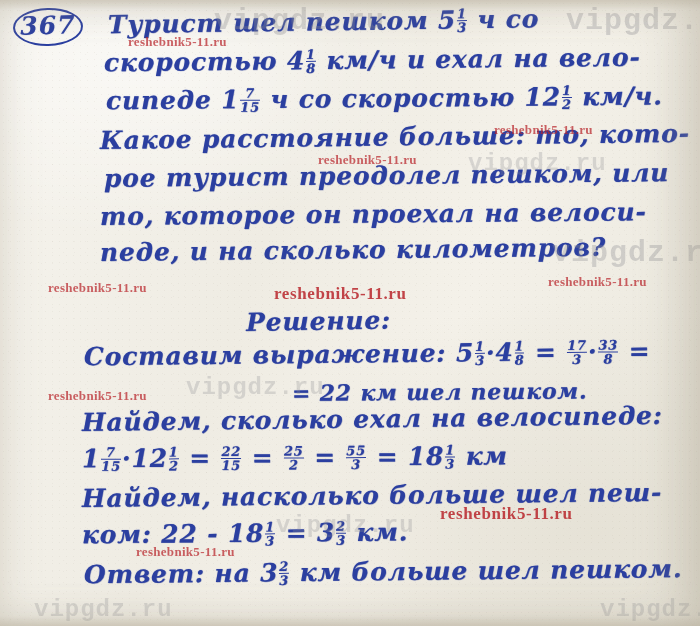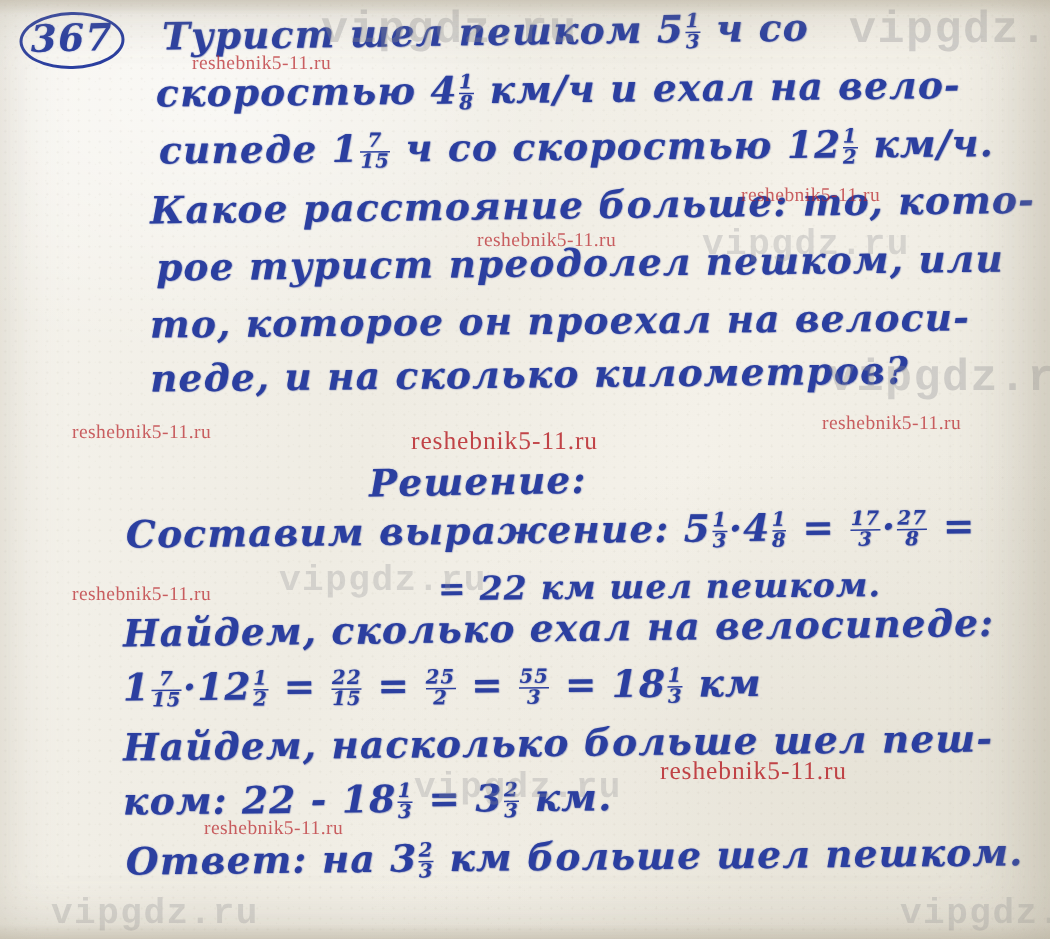--- a/index.html
+++ b/index.html
@@ -101,21 +101,21 @@
   .wm {
     position: absolute;
     white-space: nowrap;
     pointer-events: none;
     user-select: none;
   }
   .wm-red {
     color: #b9262c;
     opacity: 0.72;
     font-family: "Liberation Serif", serif;
-    font-weight: 400;
+    font-weight: 700;
     font-size: 13px;
     letter-spacing: 0.3px;
   }
   .wm-red.big {
     font-size: 17px;
     opacity: 0.85;
     letter-spacing: 0.6px;
   }
   .wm-grey {
     color: #8e8e93;
@@ -176,21 +176,21 @@
     то, которое он проехал на велоси-
   </div>
 
   <div class="hw line" style="left:100px; top:240px; transform:rotate(-0.6deg);">
     педе, и на сколько километров?
   </div>
 
   <div class="hw line" style="left:246px; top:310px; transform:rotate(-1deg);">Решение:</div>
 
   <div class="hw line" style="left:84px; top:344px; transform:rotate(-0.6deg);">
-    Составим выражение: 5<span class="frac"><span class="num">1</span><span class="den">3</span></span>·4<span class="frac"><span class="num">1</span><span class="den">8</span></span> = <span class="frac"><span class="num">17</span><span class="den">3</span></span>·<span class="frac"><span class="num">27</span><span class="den">8</span></span> =
+    Составим выражение: 5<span class="frac"><span class="num">1</span><span class="den">3</span></span>·4<span class="frac"><span class="num">1</span><span class="den">8</span></span> = <span class="frac"><span class="num">17</span><span class="den">3</span></span>·<span class="frac"><span class="num">33</span><span class="den">8</span></span> =
   </div>
 
   <div class="hw small" style="left:292px; top:380px; transform:rotate(-0.5deg);">= 22 км шел пешком.</div>
 
   <div class="hw line" style="left:82px; top:410px; transform:rotate(-0.7deg);">Найдем, сколько ехал на велосипеде:</div>
 
   <div class="hw line" style="left:82px; top:446px; transform:rotate(-0.4deg);">
     1<span class="frac"><span class="num">7</span><span class="den">15</span></span>·12<span class="frac"><span class="num">1</span><span class="den">2</span></span> = <span class="frac"><span class="num">22</span><span class="den">15</span></span> = <span class="frac"><span class="num">25</span><span class="den">2</span></span> = <span class="frac"><span class="num">55</span><span class="den">3</span></span> = 18<span class="frac"><span class="num">1</span><span class="den">3</span></span> км
   </div>
 

